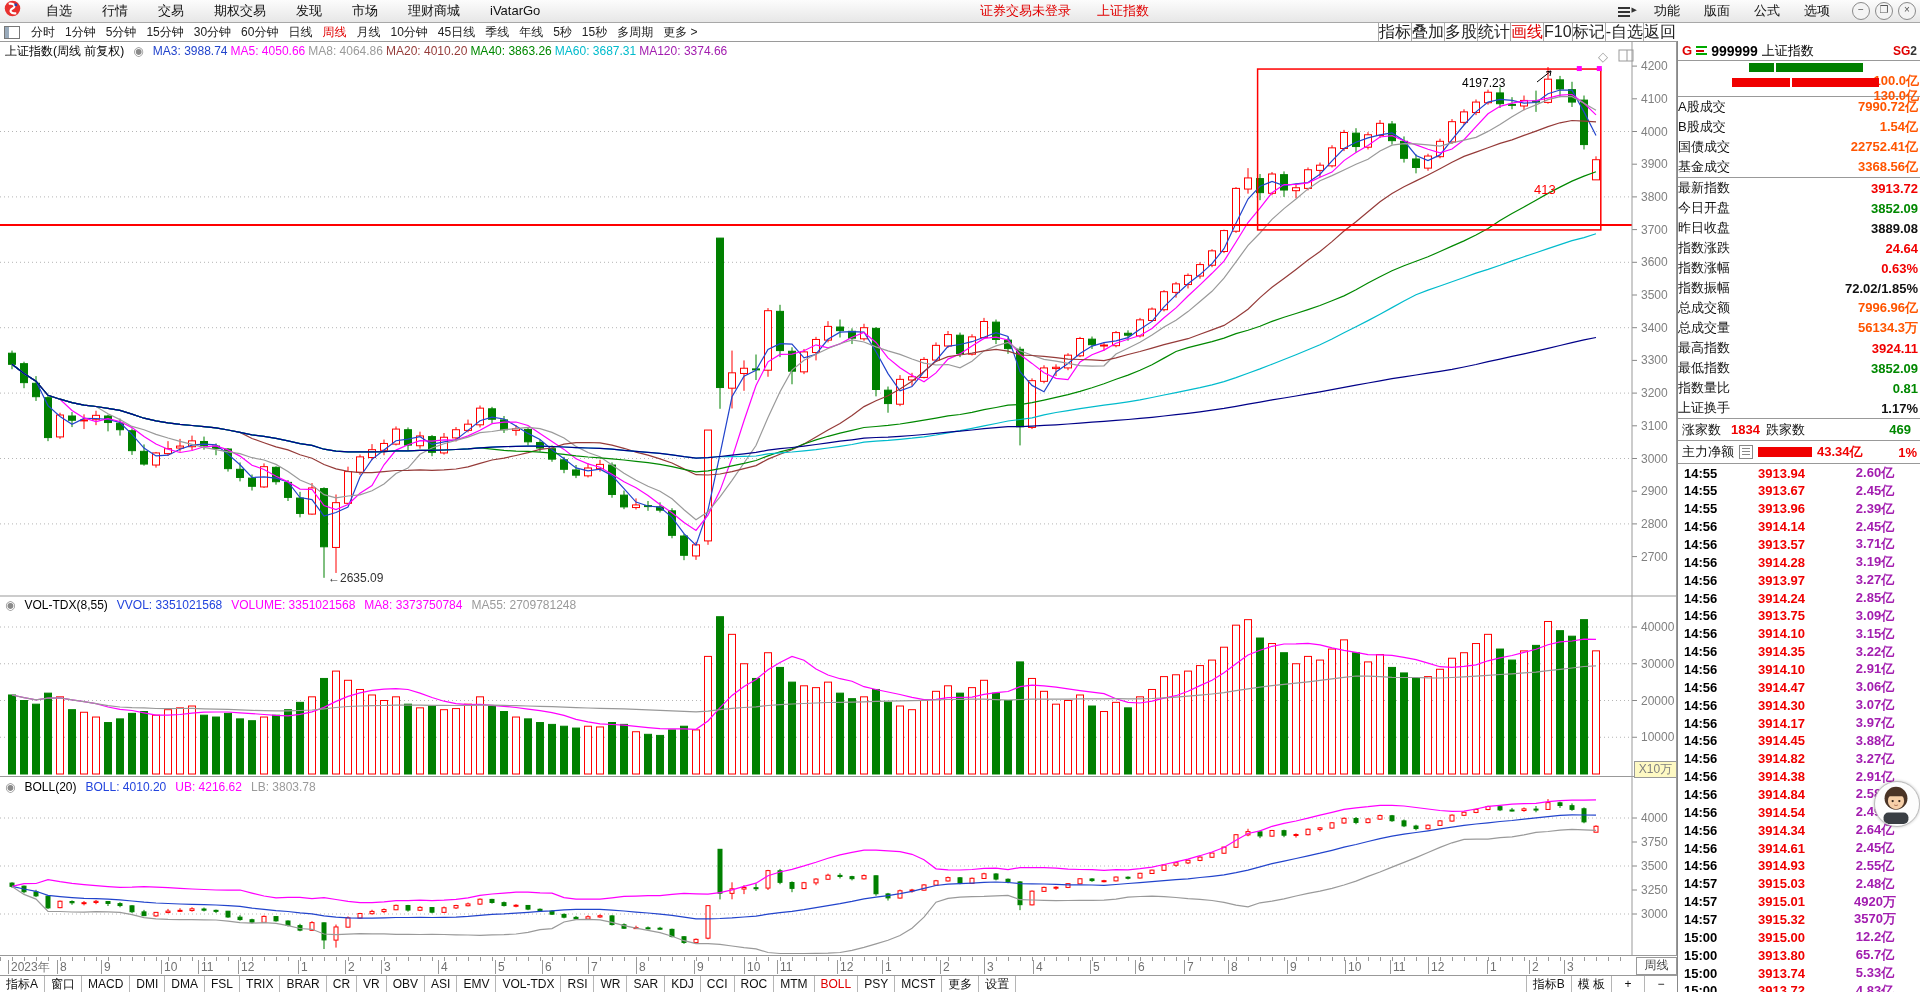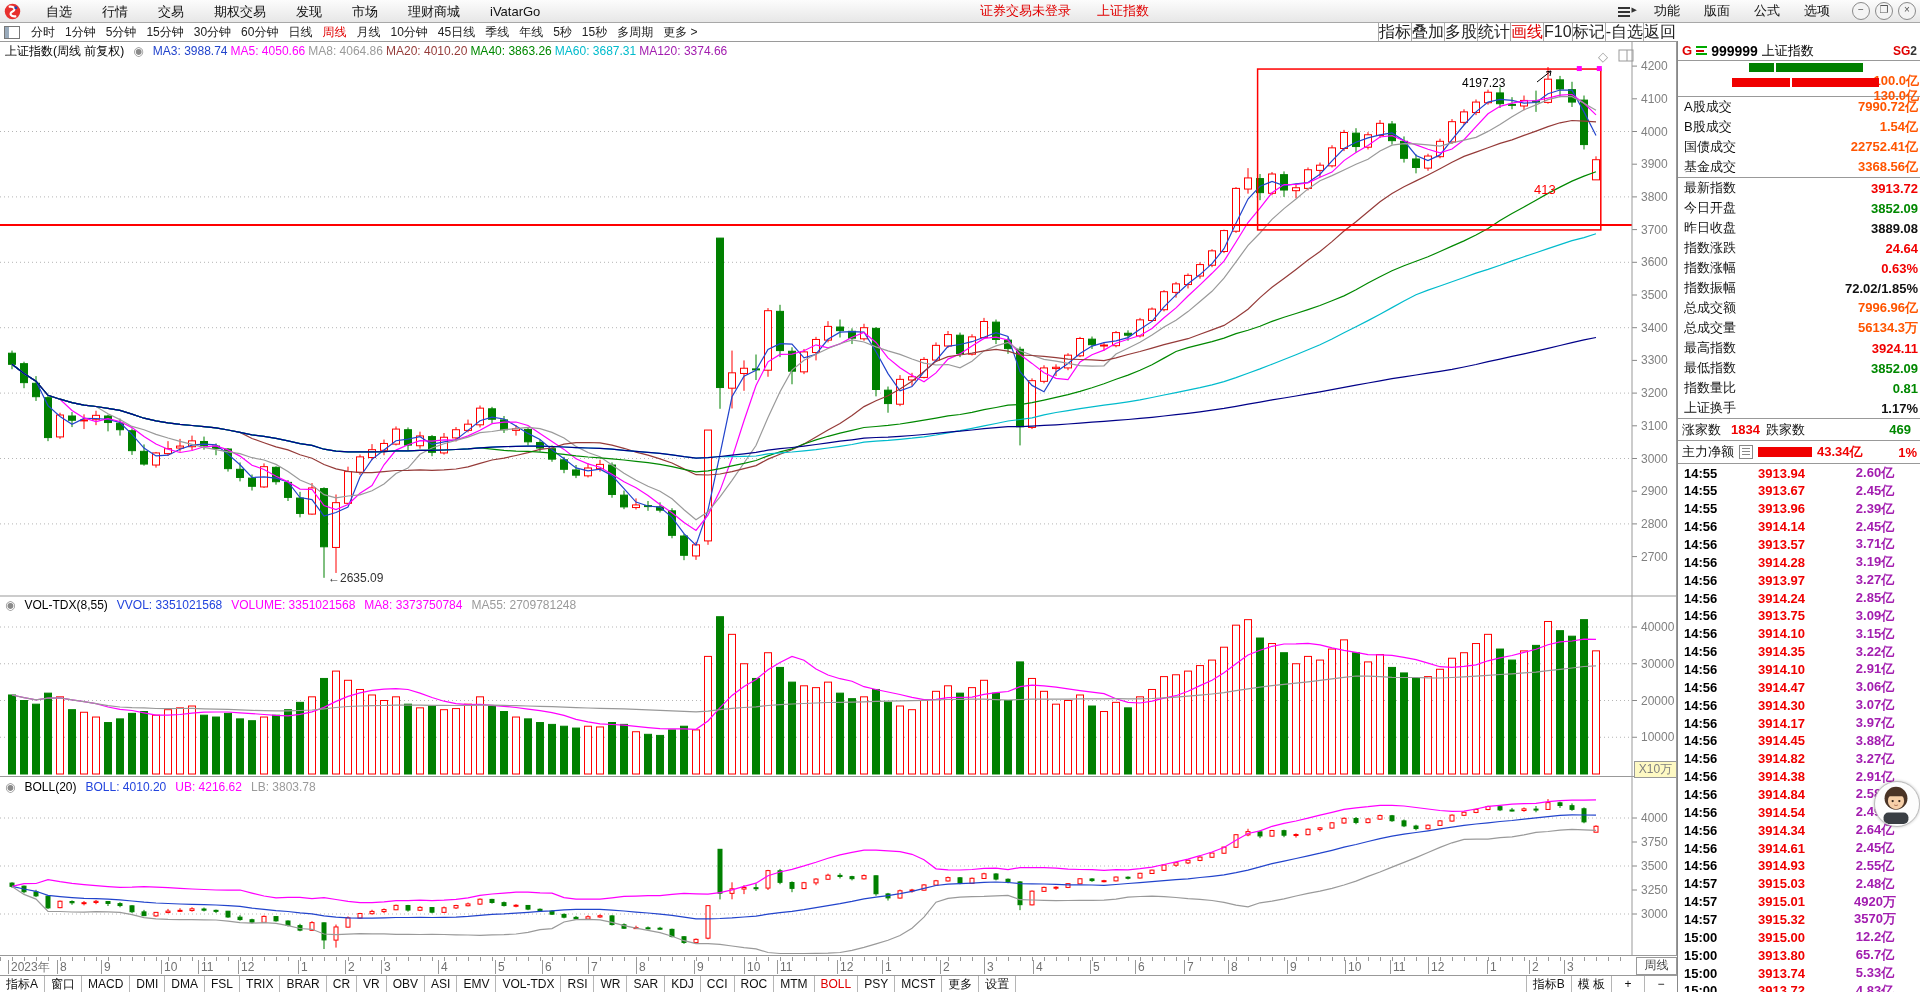--- a/index.html
+++ b/index.html
@@ -4,21 +4,21 @@
 <style>
   html,body{margin:0;padding:0;}
   body{
     width:1920px;height:992px;overflow:hidden;position:relative;
     font-family:"Liberation Sans","DejaVu Sans",sans-serif;font-size:12px;
     background:#ffffff;color:#111;
   }
   
   .menubar{position:absolute;top:0;left:0;width:1920px;height:22px;
     background:linear-gradient(#fcfcfc,#e7e7e7);border-bottom:1px solid #a8a8a8;
-    display:flex;align-items:center;}
+    display:flex;align-items:flex-start;}
   .menubar .logo{width:17px;height:17px;margin:0 10px 0 4px;}
   .menu-item{padding:0 15px;font-size:13px;color:#111;cursor:default;line-height:21px;}
   .mb-status{position:absolute;left:980px;top:0;line-height:21px;font-size:13px;color:#e00000;}
   .mb-status span{margin-right:26px;}
   .mb-right{position:absolute;right:78px;top:0;display:flex;align-items:center;height:21px;}
   .mb-right .menu-item{padding:0 12px;}
   .mb-win{position:absolute;right:4px;top:2px;display:flex;gap:5px;}
   .winbtn{width:16px;height:16px;border:1px solid #8a8a8a;border-radius:50%;
     background:#f4f4f4;color:#555;font-size:10px;line-height:14px;text-align:center;}
   .hamb{width:18px;height:12px;position:relative;margin-right:6px;}
@@ -70,21 +70,21 @@
   .rp-tag{margin-left:auto;font-weight:bold;font-size:12px;}
   .rp-tag .t1{color:#e00000;}
   .rp-tag .t2{color:#333;}
   .rp-bars{height:33px;border-bottom:1px solid #999;padding:2px 2px 0 16px;}
   .rp-barrow{height:15px;display:flex;align-items:center;flex-direction:column;}
   .seg{height:9px;margin-right:2px;}
   .seg.g{background:#008000;}
   .seg.r{background:#f00000;}
   .rp-barrow .blabel{margin-left:auto;color:#ff5500;font-weight:bold;font-size:13px;}
   .rp-rows{border-bottom:1px solid #999;}
-  .rp-row{height:20px;display:flex;align-items:center;padding:0 3px 0 6px;}
+  .rp-row{height:20px;display:flex;align-items:center;padding:0 3px 0 0;}
   .rp-row .lab{color:#111;}
   .rp-row .val{margin-left:auto;font-weight:bold;}
   .c-red{color:#f00000;} .c-green{color:#008800;} .c-orange{color:#ff5500;} .c-black{color:#111;}
   .rp-breadth{height:21px;border-bottom:1px solid #999;display:flex;align-items:center;padding:0 4px;}
   .rp-breadth .num{font-weight:bold;margin:0 6px 0 10px;}
   .rp-flow{height:22px;border-bottom:1px solid #999;display:flex;align-items:center;padding:0 4px;gap:5px;}
   .doc-icon{width:12px;height:12px;border:1px solid #888;position:relative;background:#fff;}
   .doc-icon:before{content:"";position:absolute;left:2px;right:2px;top:2px;height:1px;background:#888;box-shadow:0 3px 0 #888,0 6px 0 #888;}
   .flow-bar{width:54px;height:10px;background:#f00000;}
   .rp-flow .fval{color:#f00000;font-weight:bold;}

